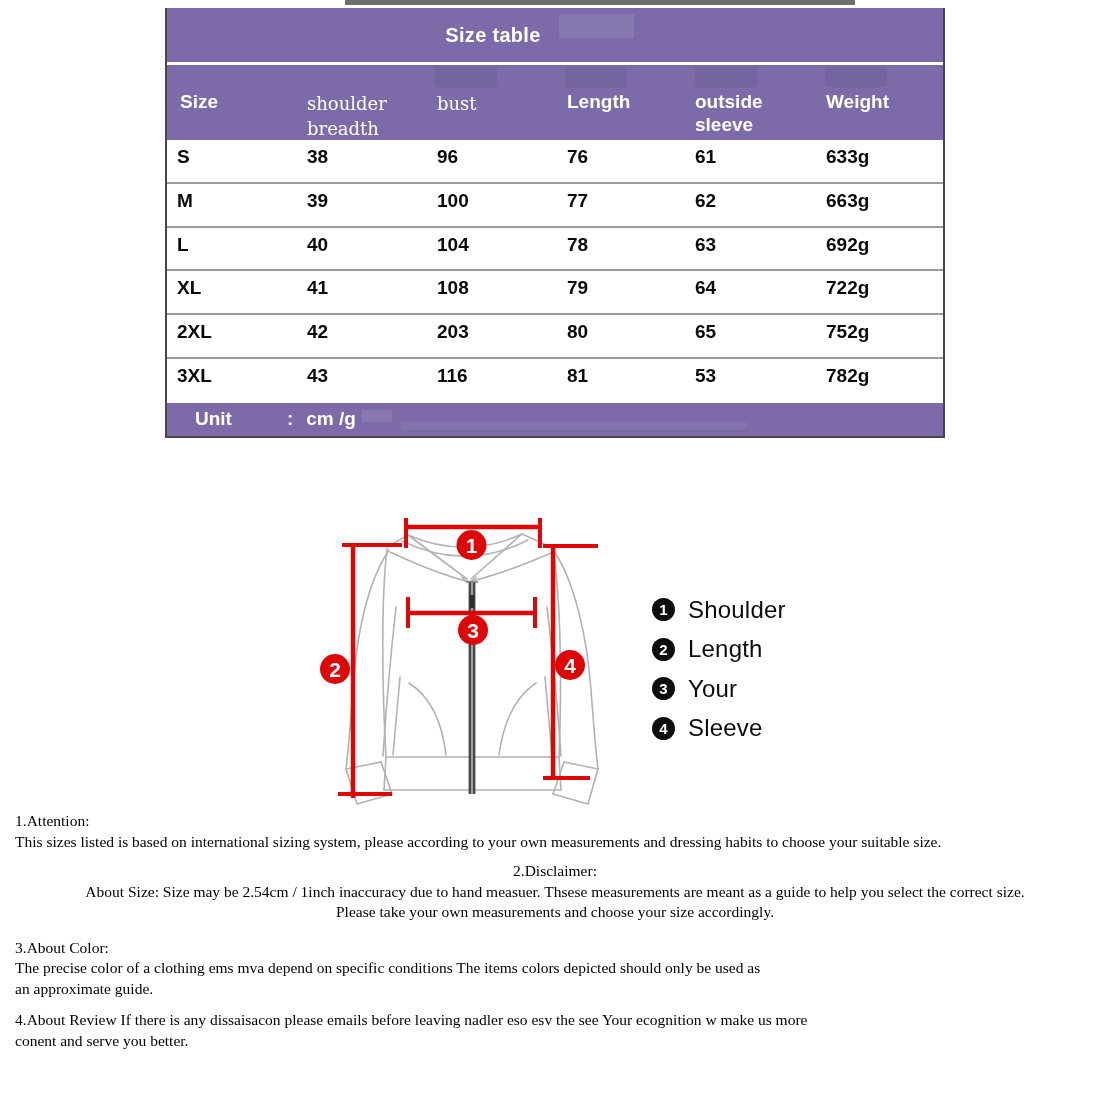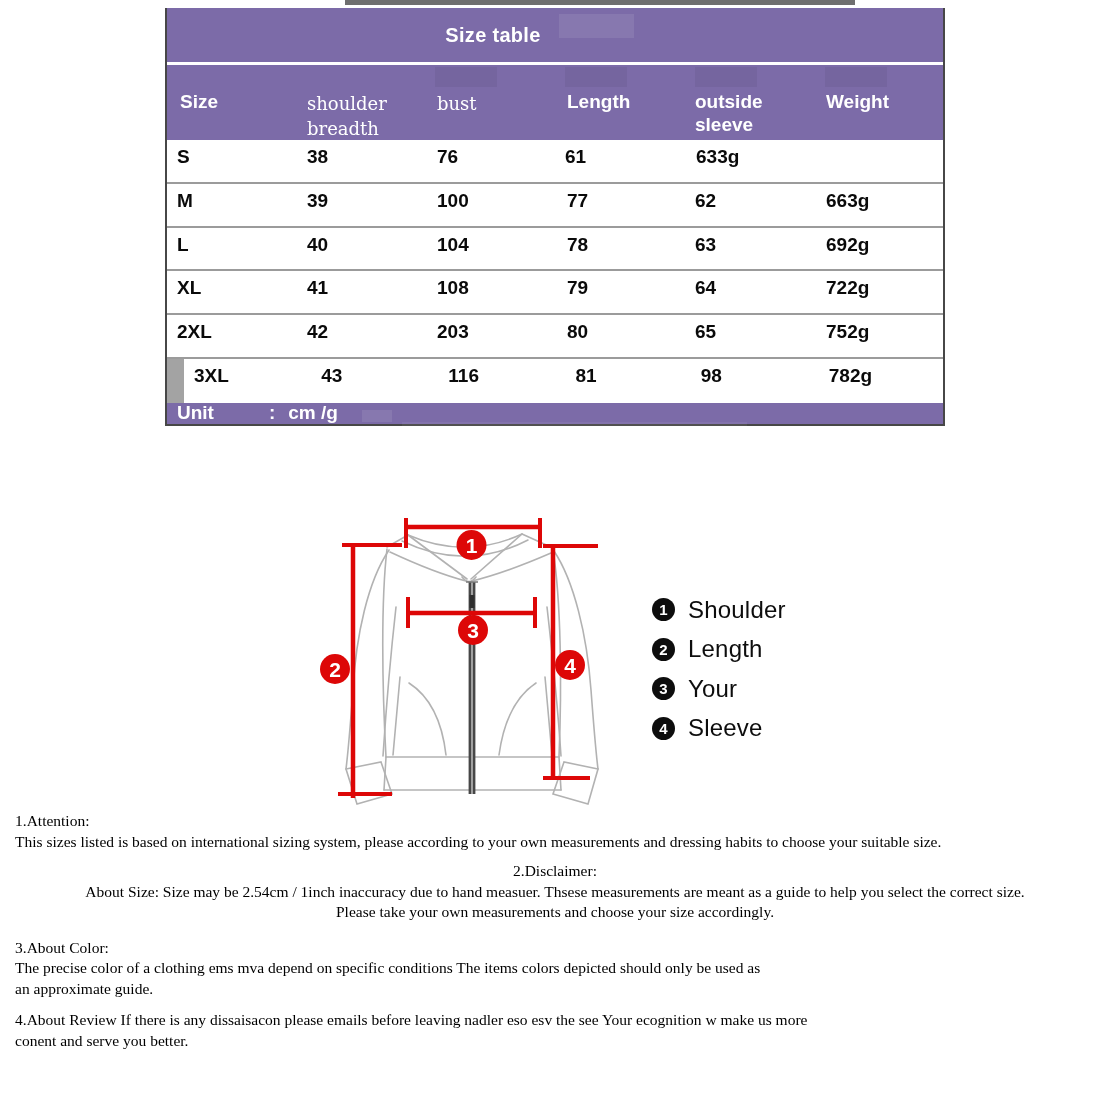--- a/index.html
+++ b/index.html
@@ -16,24 +16,24 @@
   .t-title .ttl{position:relative;left:-62px;color:#fff;font-weight:bold;font-size:20px;letter-spacing:.3px;}
   .blotch{position:absolute;background:rgba(255,255,255,.09);pointer-events:none;}
   .smudge{position:absolute;background:rgba(0,0,0,.05);pointer-events:none;}
   .t-gap{height:3px;background:#fff;}
   .t-head{position:relative;height:75px;background:#7c6ba8;display:flex;color:#fff;}
   .t-head .cell{box-sizing:border-box;padding:25px 4px 0 10px;font-weight:bold;font-size:19px;line-height:23px;}
   .t-head .cell.serif{font-family:"DejaVu Serif",serif;font-weight:normal;font-size:18px;line-height:25px;padding-top:26px;}
   .cell.c1{width:130px;padding-left:13px;} .cell.c2{width:130px;} .cell.c3{width:130px;}
   .cell.c4{width:128px;} .cell.c5{width:131px;} .cell.c6{width:127px;}
   .t-body .row{display:flex;height:43.8px;box-sizing:border-box;border-bottom:2px solid #9b9b9b;background:#fff;}
-  .t-body .row:last-child{border-bottom:none;margin-left:17px;}
+  .t-body .row:last-child{border-bottom:none;}
   .t-body .cell{box-sizing:border-box;padding:6px 4px 0 10px;font-weight:bold;font-size:19px;color:#0a0a0a;}
-  .t-foot{position:relative;height:21px;background:#7c6ba8;display:flex;align-items:center;
-          color:#fff;font-weight:bold;font-size:19px;padding-left:10px;}
+  .t-foot{position:relative;height:33px;background:#7c6ba8;display:flex;align-items:center;
+          color:#fff;font-weight:bold;font-size:19px;padding-left:28px;}
   .t-foot .colon{margin-left:55px;}
   .t-foot .unitval{margin-left:13px;}
 
   
   .diagram{position:absolute;left:280px;top:505px;}
 
   
   .legend{position:absolute;left:652px;top:590px;}
   .legend .item{display:flex;align-items:center;height:39.5px;}
   .legend .dot{width:23px;height:23px;border-radius:50%;background:#0d0d0d;color:#fff;
@@ -70,20 +70,21 @@
       <div class="smudge" style="left:268px;top:2px;width:62px;height:20px;"></div>
       <div class="smudge" style="left:398px;top:2px;width:62px;height:20px;"></div>
       <div class="smudge" style="left:528px;top:2px;width:62px;height:20px;"></div>
       <div class="smudge" style="left:658px;top:2px;width:62px;height:20px;"></div>
     </div>
 
     <div class="t-body">
       <div class="row">
         <div class="cell c1">S</div>
         <div class="cell c2">38</div>
+        <div class="cell c3">96</div>
         <div class="cell c4">76</div>
         <div class="cell c5">61</div>
         <div class="cell c6">633g</div>
       </div>
       <div class="row">
         <div class="cell c1">M</div>
         <div class="cell c2">39</div>
         <div class="cell c3">100</div>
         <div class="cell c4">77</div>
         <div class="cell c5">62</div>
@@ -111,21 +112,21 @@
         <div class="cell c3">203</div>
         <div class="cell c4">80</div>
         <div class="cell c5">65</div>
         <div class="cell c6">752g</div>
       </div>
       <div class="row">
         <div class="cell c1">3XL</div>
         <div class="cell c2">43</div>
         <div class="cell c3">116</div>
         <div class="cell c4">81</div>
-        <div class="cell c5">98</div>
+        <div class="cell c5">53</div>
         <div class="cell c6">782g</div>
       </div>
     </div>
 
     <div class="t-foot">
       <span>Unit</span>
       <span class="colon">:</span>
       <span class="unitval">cm /g</span>
       <div class="blotch" style="left:195px;top:7px;width:30px;height:12px;"></div>
       <div class="blotch" style="left:235px;top:19px;width:345px;height:8px;background:rgba(255,255,255,.06);"></div>

